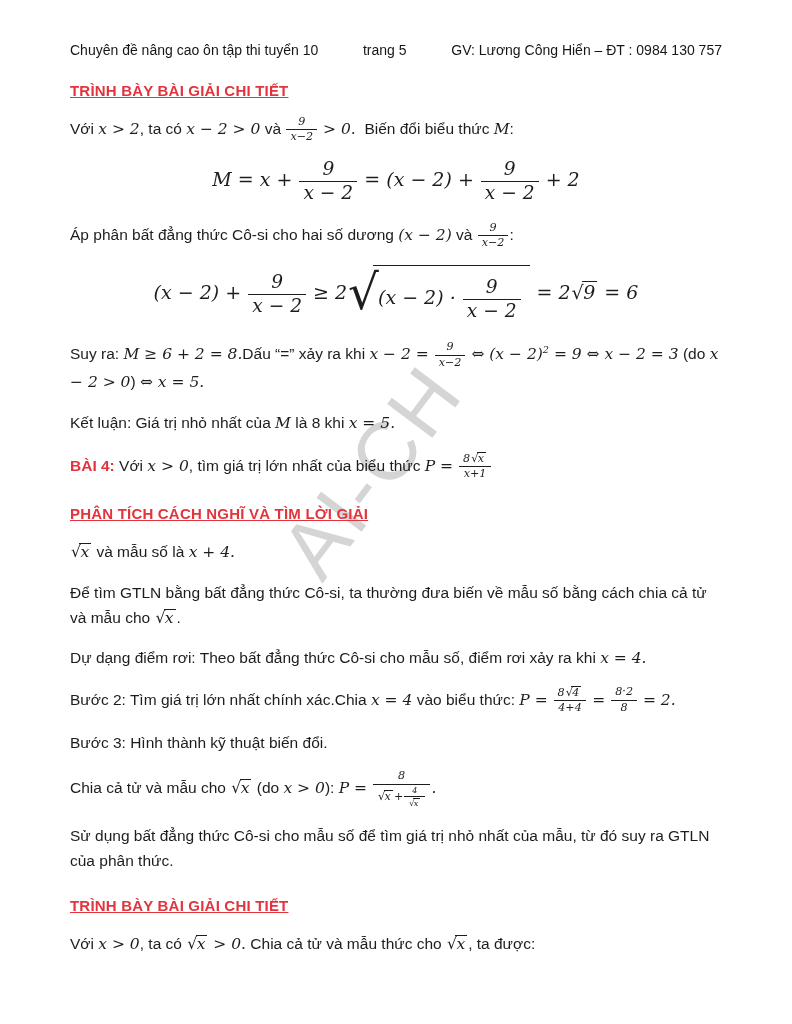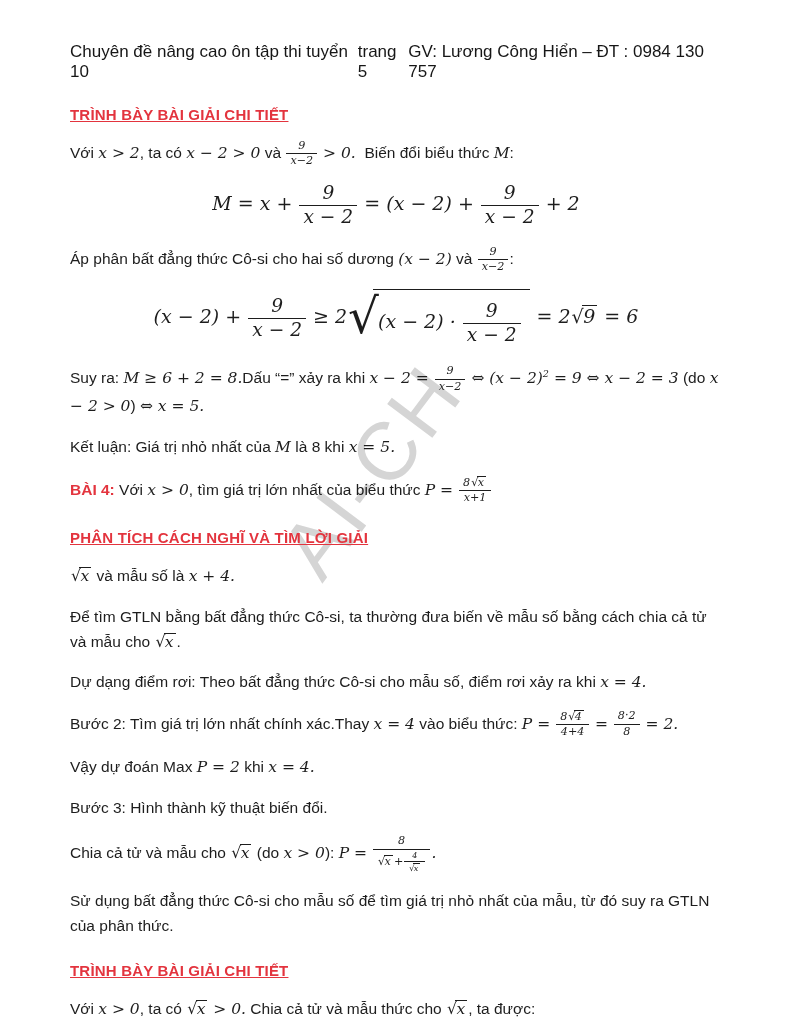--- a/index.html
+++ b/index.html
@@ -3,21 +3,21 @@
 <meta charset="utf-8">
 <style>
   html,body{margin:0;padding:0;}
   body{
     width:792px;height:1024px;background:#ffffff;position:relative;overflow:hidden;
     font-family:"Liberation Sans",sans-serif;color:#1d1d1d;
     -webkit-font-smoothing:antialiased;
   }
   .page{position:relative;z-index:1;padding:42px 70px 0 70px;}
   .hdr{display:flex;justify-content:space-between;align-items:center;
-       font-size:17px;margin-bottom:12px;color:#161616;}
+       font-size:14px;margin-bottom:12px;color:#161616;}
   .rh{color:var(--accent,#e3343e);font-size:15px;font-weight:700;
       letter-spacing:.2px;margin:24px 0 17px 0;text-decoration:underline;}
   p.para{font-size:15.5px;line-height:1.62;margin:12px 0 15px 0;}
   .display{font-size:19px;text-align:center;margin:6px 0 18px 0;line-height:1.3;}
   .math{font-family:"DejaVu Serif",serif;font-style:italic;}
   sup.math{font-size:.62em;}
   .leadin{color:var(--accent,#e3343e);font-weight:700;font-style:normal;
           font-family:"Liberation Sans",sans-serif;}
   
   .frac{display:inline-block;vertical-align:middle;text-align:center;
@@ -72,25 +72,24 @@
   <h2 class="rh">PHÂN TÍCH CÁCH NGHĨ VÀ TÌM LỜI GIẢI</h2>
   <p class="para"><span class="sqrt">
         <span class="rad math">√</span>
         <span class="rnd math">x</span>
       </span><span class="txt"> và mẫu số là </span><span class="math">x + 4.</span></p>
   <p class="para"><span class="txt">Để tìm GTLN bằng bất đẳng thức Cô-si, ta thường đưa biến về mẫu số bằng cách chia cả tử và mẫu cho </span><span class="sqrt">
         <span class="rad math">√</span>
         <span class="rnd math">x</span>
       </span><span class="txt">.</span></p>
   <p class="para"><span class="txt">Dự dạng điểm rơi: Theo bất đẳng thức Cô-si cho mẫu số, điểm rơi xảy ra khi </span><span class="math">x = 4.</span></p>
-  <p class="para"><span class="txt">Bước 2: Tìm giá trị lớn nhất chính xác.Thay </span><span class="math">x = 4</span><span class="txt"> vào biểu thức: </span><span class="math">P = </span><span class="frac"><span class="num math"><span class="math">8</span><span class="sqrt">
+  <p class="para"><span class="txt">Bước 2: Tìm giá trị lớn nhất chính xác.Chia </span><span class="math">x = 4</span><span class="txt"> vào biểu thức: </span><span class="math">P = </span><span class="frac"><span class="num math"><span class="math">8</span><span class="sqrt">
             <span class="rad math">√</span>
             <span class="rnd math">4</span>
           </span></span><span class="den math">4+4</span></span><span class="math"> = </span><span class="frac"><span class="num math">8·2</span><span class="den math">8</span></span><span class="math"> = 2.</span></p>
-  <p class="para"><span class="txt">Vậy dự đoán Max </span><span class="math">P = 2</span><span class="txt"> khi </span><span class="math">x = 4.</span></p>
   <p class="para"><span class="txt">Bước 3: Hình thành kỹ thuật biến đổi.</span></p>
   <p class="para"><span class="txt">Chia cả tử và mẫu cho </span><span class="sqrt">
         <span class="rad math">√</span>
         <span class="rnd math">x</span>
       </span><span class="txt"> (do </span><span class="math">x &gt; 0</span><span class="txt">): </span><span class="math">P = </span><span class="frac"><span class="num math">8</span><span class="den math"><span class="sqrt">
             <span class="rad math">√</span>
             <span class="rnd math">x</span>
           </span><span class="math">+</span><span class="frac"><span class="num math">4</span><span class="den math"><span class="sqrt">
                 <span class="rad math">√</span>
                 <span class="rnd math">x</span>

